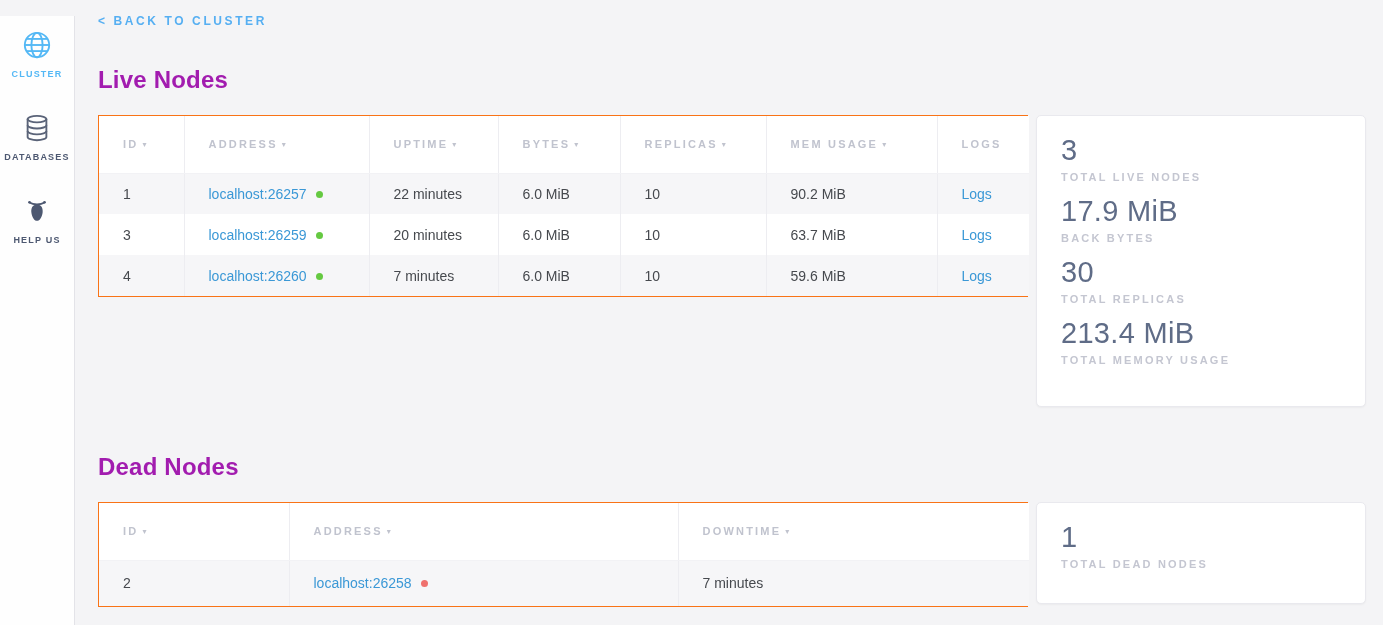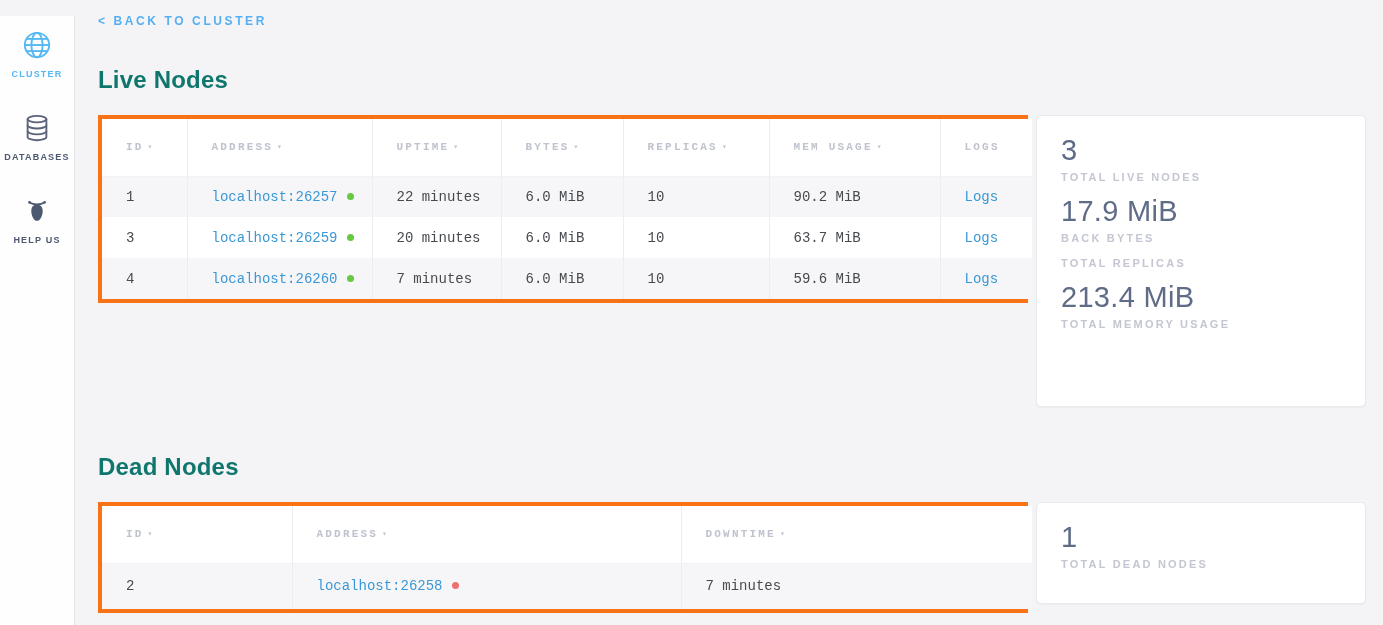--- a/index.html
+++ b/index.html
@@ -27,30 +27,30 @@
   .nav-icon { width: 30px; height: 30px; display: block; }
 
   
   .main { margin-left: 75px; padding: 11px 17px 0 23px; }
 
   .back-link {
     display: inline-block; color: #56aff2; font-size: 12px; font-weight: bold;
     letter-spacing: 2.6px; text-decoration: none; cursor: pointer;
   }
   .section-title {
-    color: #0f766e; font-size: 24px; font-weight: bold; letter-spacing: 0.2px;
+    color: #a21caf; font-size: 24px; font-weight: bold; letter-spacing: 0.2px;
   }
   .title-live { margin-top: 37px; margin-bottom: 21px; }
   .title-dead { margin-top: 46px; margin-bottom: 21px; }
 
   .section-flex { display: flex; align-items: flex-start; }
 
   
   .table-card {
-    width: 930px; background: #ffffff; border: 4px solid #f97316; font-family: Liberation Mono, monospace;
+    width: 930px; background: #ffffff; border: 1px solid #f97316;
   }
   table { width: 100%; border-collapse: collapse; table-layout: fixed; }
   th {
     height: 57px; text-align: left; vertical-align: middle;
     font-size: 11px; font-weight: bold; letter-spacing: 2.2px;
     color: #c0c3ce; padding-left: 24px; background: #ffffff;
     border-right: 1px solid #ededf1; border-bottom: 1px solid #f2f2f5;
     cursor: pointer; white-space: nowrap;
   }
   th:last-child { border-right: none; }
@@ -199,20 +199,21 @@
     <aside class="summary-card summary-live">
       <div class="stat">
         <div class="stat-value">3</div>
         <div class="stat-label">TOTAL LIVE NODES</div>
       </div>
       <div class="stat">
         <div class="stat-value">17.9 MiB</div>
         <div class="stat-label">BACK BYTES</div>
       </div>
       <div class="stat">
+        <div class="stat-value">30</div>
         <div class="stat-label">TOTAL REPLICAS</div>
       </div>
       <div class="stat">
         <div class="stat-value">213.4 MiB</div>
         <div class="stat-label">TOTAL MEMORY USAGE</div>
       </div>
     </aside>
   </div>
 
   <h1 class="section-title title-dead">Dead Nodes</h1>

